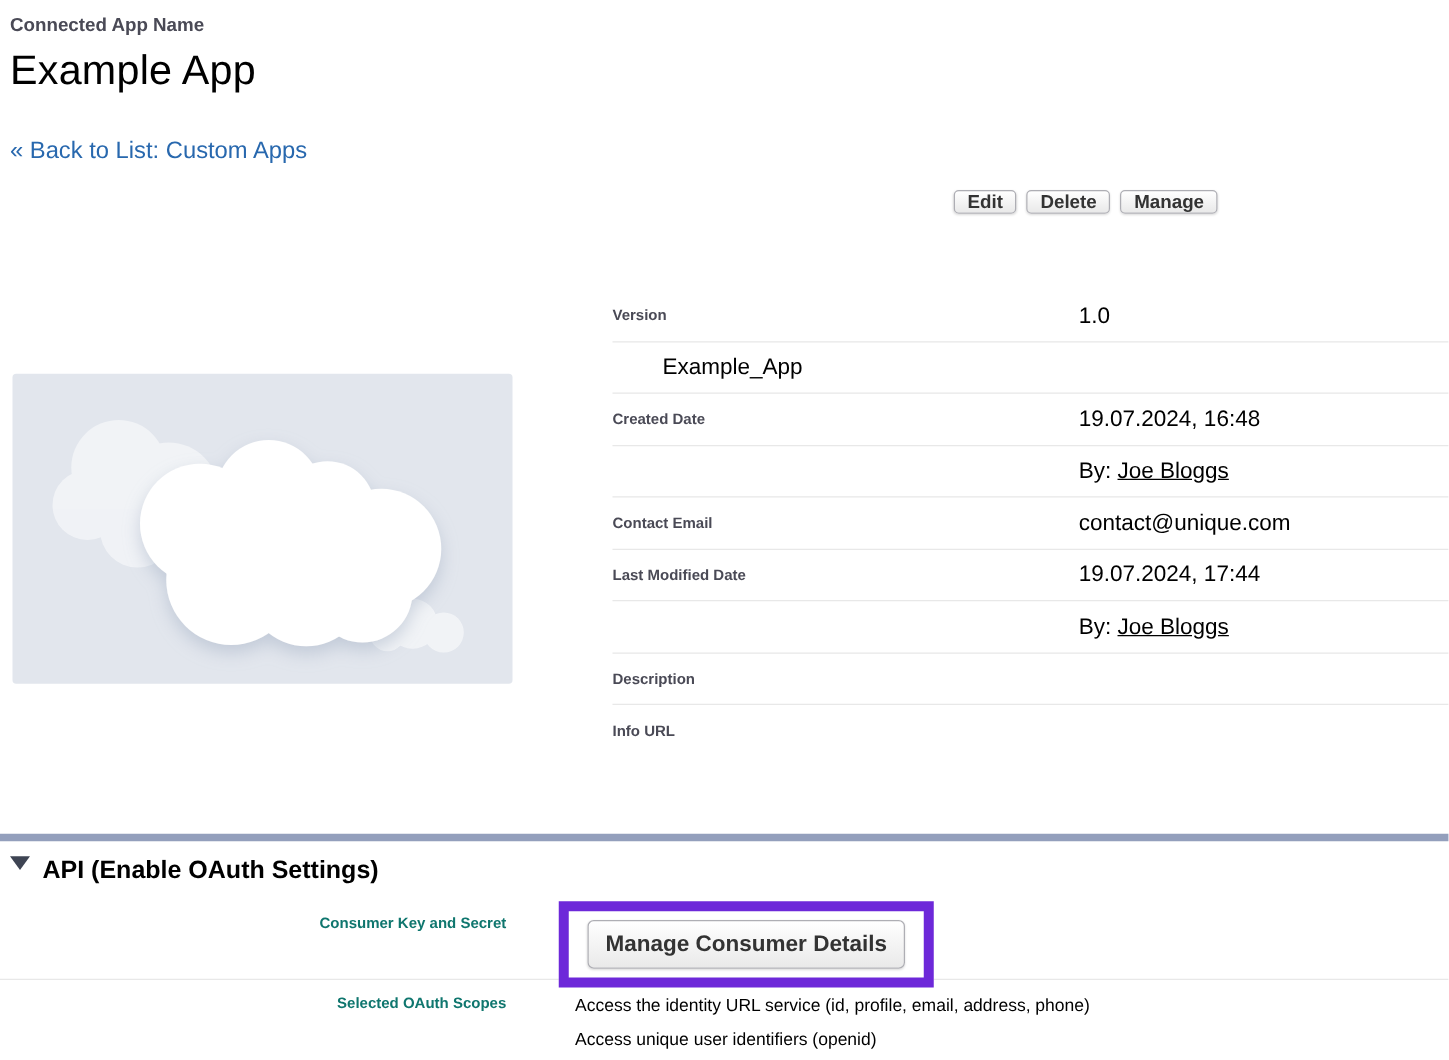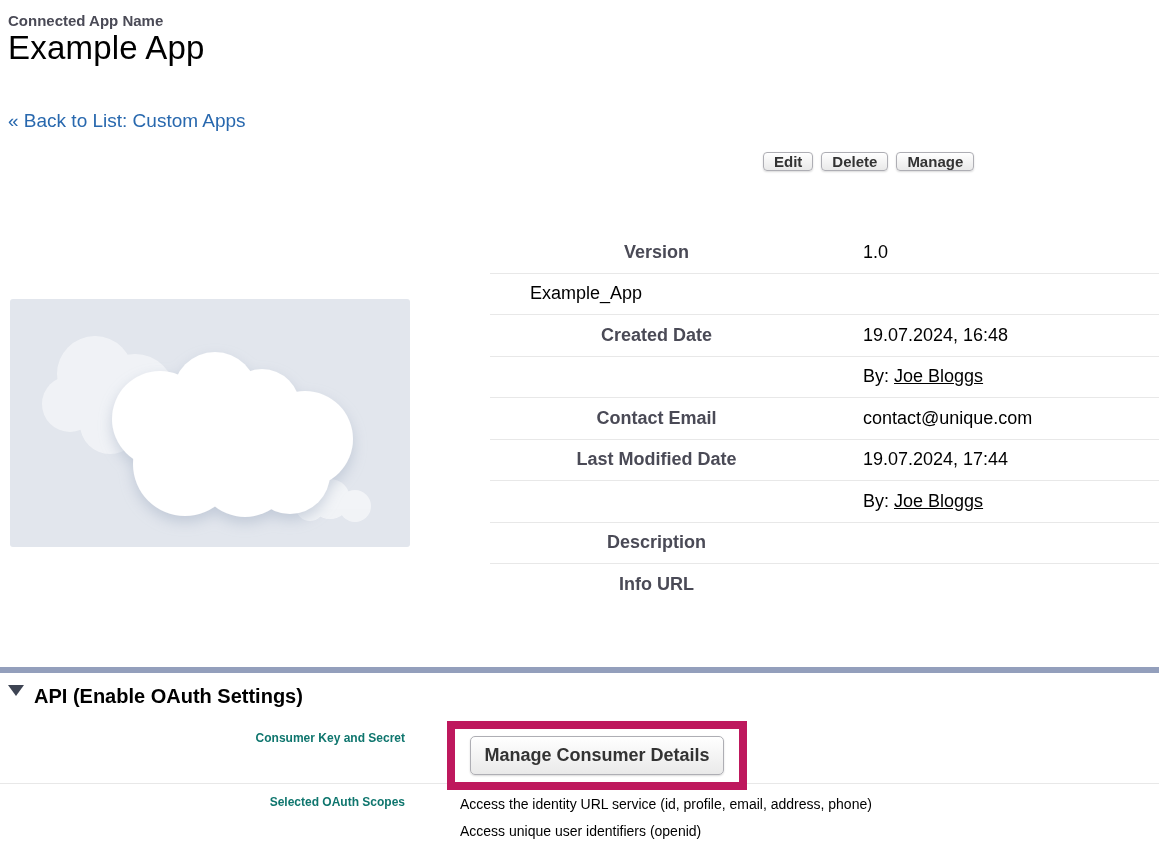--- a/index.html
+++ b/index.html
@@ -3,54 +3,54 @@
 <meta charset="utf-8">
 <style>
   * { margin:0; padding:0; box-sizing:border-box; }
   html,body { background:#ffffff; }
   .screen {
     position:relative; width:1159px; height:848px; background:#ffffff;
     font-family:"Liberation Sans", sans-serif; overflow:hidden;
   }
   .page-header { position:absolute; left:8px; top:12px; }
   .header-label { font-size:15px; font-weight:bold; color:#4a4a56; }
-  .page-title { font-size:33px; font-weight:400; color:#000; margin-top:0; letter-spacing:0.2px; }
+  .page-title { font-size:33px; font-weight:400; color:#000; margin-top:8px; letter-spacing:0.2px; }
 
   .back-link { position:absolute; left:8px; top:110px; font-size:19px; color:#2868ae; text-decoration:none; cursor:pointer; display:inline-block; }
 
   .toolbar { position:absolute; left:763px; top:152px; display:flex; gap:8px; }
   .btn {
     font-family:inherit; font-size:15px; font-weight:bold; color:#333;
     padding:0 10px; border:1px solid #aeaeb4; border-radius:4px;
     background:linear-gradient(#ffffff,#e9e9e9);
     box-shadow:0 1px 2px rgba(0,0,0,0.15); cursor:pointer; white-space:nowrap;
   }
 
   .app-image { position:absolute; left:10px; top:299px; width:400px; height:248px; background:#e2e6ed; border-radius:3px; overflow:hidden; }
 
   .detail-table { position:absolute; left:490px; top:232px; width:669px; }
   .drow { display:flex; height:41.5px; align-items:center; border-bottom:1px solid #e8e8e8; }
   .drow:last-child { border-bottom:none; }
-  .dlabel { width:333px; text-align:center; font-weight:bold; color:#4a4a56; font-size:18px; flex:none; }
+  .dlabel { width:333px; text-align:left; font-weight:bold; color:#4a4a56; font-size:12px; flex:none; }
   .dvalue { margin-left:40px; font-size:18px; color:#000; white-space:pre; }
   .inline-link { color:#000; text-decoration:underline; cursor:pointer; }
 
   .section-bar { position:absolute; left:0; top:667px; width:1159px; height:6px; background:#939fbc; }
   .section-heading { position:absolute; left:8px; top:685px; display:flex; align-items:flex-start; gap:10px; font-size:20px; font-weight:bold; color:#000; }
   .tri { width:0; height:0; border-left:8px solid transparent; border-right:8px solid transparent; border-top:11px solid #3e4453; display:inline-block; cursor:pointer; }
 
   .row-divider { position:absolute; left:0; top:783px; width:1159px; height:1px; background:#e8e8e8; }
 
   .label-col { position:absolute; left:0; width:405px; text-align:right; font-size:12px; font-weight:bold; color:#0f766e; }
   .consumer-label { top:731px; }
   .scopes-label { top:795px; }
 
   .highlight-box {
     position:absolute; left:447px; top:721px; width:300px; height:69px;
-    border:8px solid #be185d; background:#ffffff;
+    border:8px solid #6d28d9; background:#ffffff;
     display:flex; align-items:center; justify-content:center; z-index:2;
   }
   .btn-lg { font-size:18px; padding:8px 13px; border-radius:5px; }
 
   .scopes-values { position:absolute; left:460px; top:791px; font-size:14px; color:#000; line-height:27px; }
 </style>
 </head>
 <body>
 
 <div class="screen">

